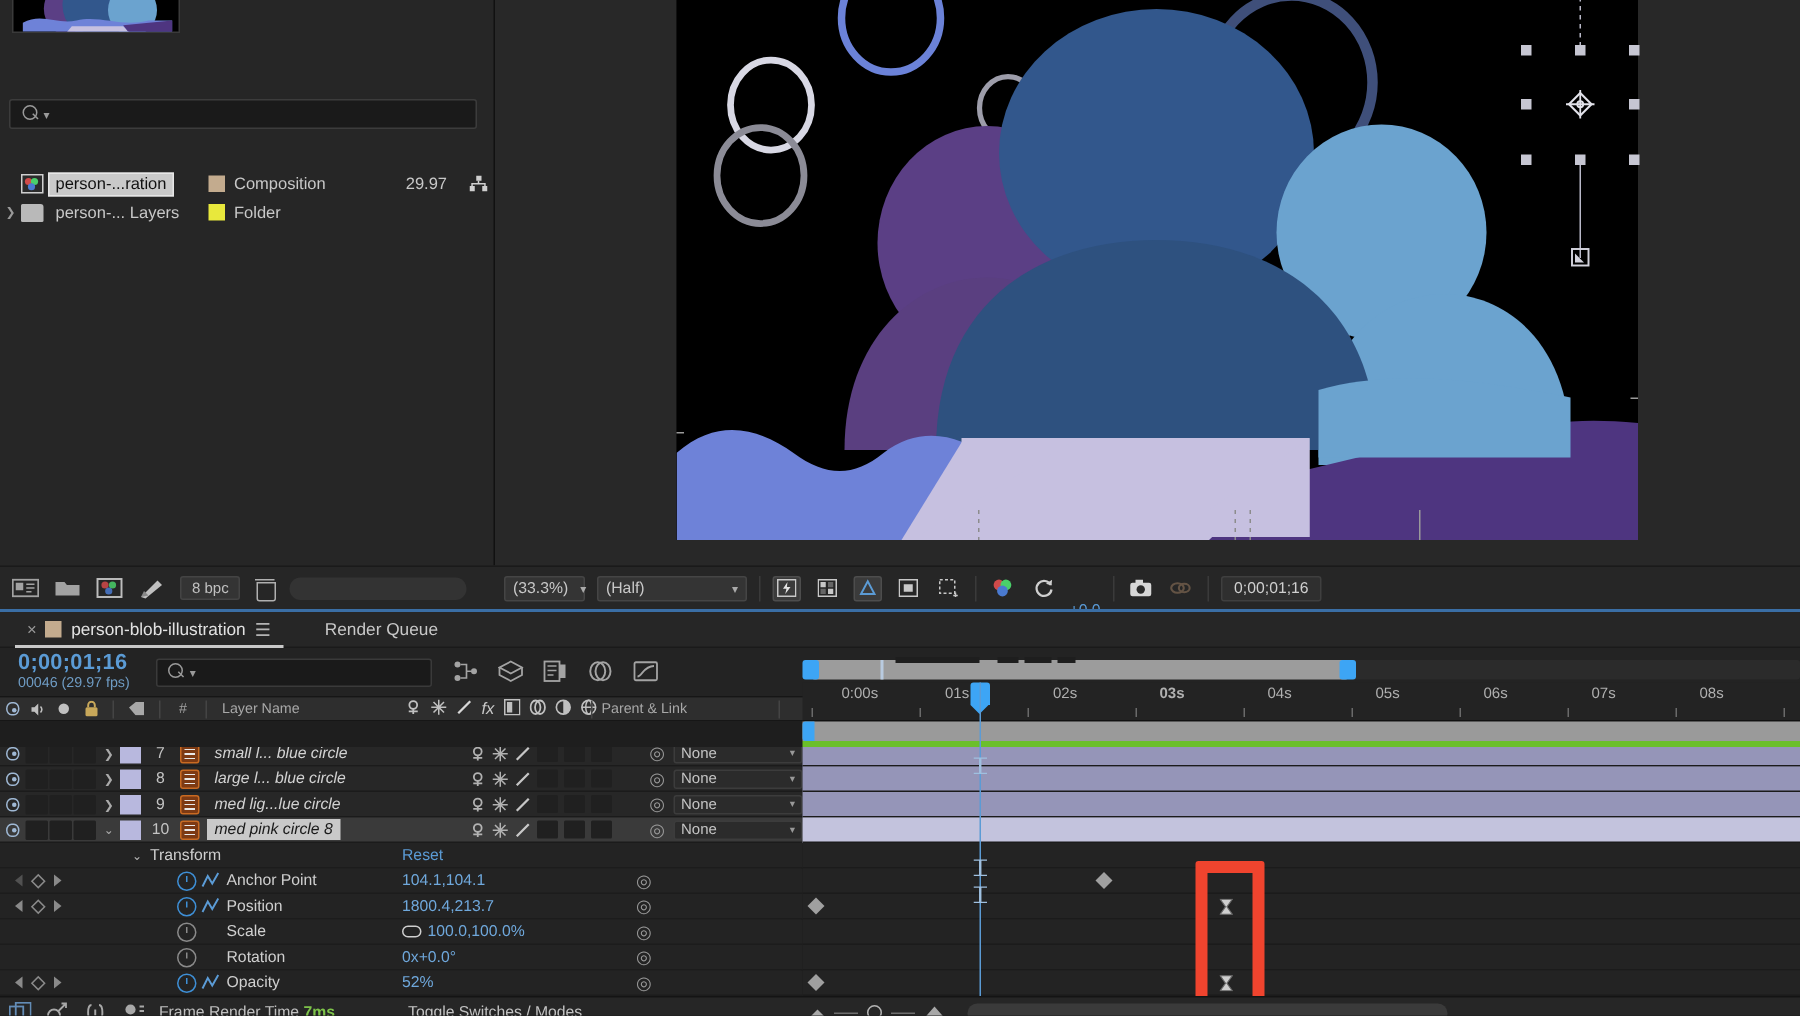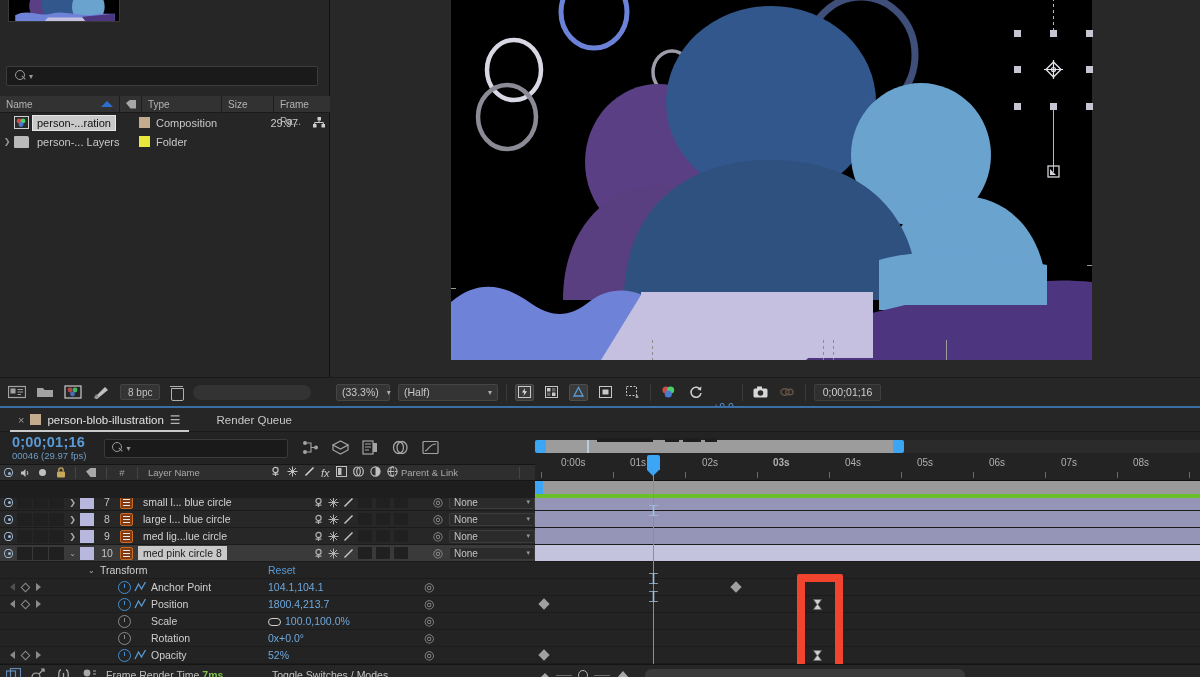--- a/index.html
+++ b/index.html
@@ -105,21 +105,21 @@
   .lrow.sel{background:#3a3a3a;}
   .eye{width:17px;display:flex;justify-content:center;}
   .eye-g{width:9px;height:9px;border:1.2px solid #9fb8d4;border-radius:50%/60%;position:relative;}
   .eye-g::after{content:"";position:absolute;left:2.6px;top:2.6px;width:3px;height:3px;border-radius:50%;background:#9fb8d4;}
   .cellbox{width:15px;height:13px;background:#202020;margin-right:1px;border-radius:1px;}
   .twl{width:15px;text-align:center;color:#aaa;font-size:8px;}
   .lswatch{width:14px;height:13px;background:#b8b8de;}
   .lnum{width:26px;text-align:center;color:#c4c4c4;font-size:10.5px;}
   .ltype{width:13px;height:13px;background:#7d3a13;border:1px solid #c96a22;border-radius:2px;position:relative;margin-right:5px;}
   .ltype::after{content:"";position:absolute;left:2px;top:2px;right:2px;bottom:2px;background:repeating-linear-gradient(to bottom,#e8e8e8 0 1px,#7d3a13 1px 3px);}
-  .lname{flex:1;color:#d2d2d2;}
+  .lname{flex:1;color:#d2d2d2;font-style:italic;}
   .lname .pill{display:inline-block;padding:1px 5px;}
   .lname .pill.sel{background:#c9c9c9;color:#1a1a1a;}
   .sw-group{width:118px;display:flex;align-items:center;gap:4px;padding-left:4px;}
   .sw{width:11px;height:11px;opacity:.9;position:relative;}
   .swbox{width:14px;height:12px;background:#202020;border-radius:1px;}
   .par-ico{width:22px;display:flex;justify-content:center;color:#9a9a9a;font-size:12px;}
   .par-drop{width:86px;height:13px;background:#2b2b2b;border:1px solid #3c3c3c;border-radius:2px;display:flex;align-items:center;justify-content:space-between;padding:0 4px;font-size:10px;color:#c4c4c4;}
   .par-drop .cv{font-size:7px;color:#999;}
 
   
@@ -201,32 +201,20 @@
         <path d="M210 325 L430 325 L470 360 L180 360 Z" fill="#c6c0e0"></path>
         <path d="M430 320 L640 300 L640 360 L460 360 Z" fill="#4e3580"></path>
       </svg>
     </div>
 
     <div id="proj-search">
       <span class="search-glyph"></span>
       <span class="search-caret">▾</span>
     </div>
 
-    <div id="proj-columns">
-      <div class="pcol name">
-        <span>Name</span>
-        <span class="sort-arrow"></span>
-      </div>
-      <div class="pcol tag" style="display:flex;align-items:center;">
-        <span class="tag-glyph"></span>
-      </div>
-      <div class="pcol type">Type</div>
-      <div class="pcol size">Size</div>
-      <div class="pcol fr">Frame Ra...</div>
-    </div>
 
     <div class="proj-row" id="proj-row-1">
       <span class="twirl"></span>
       <span class="comp-icon">
         <svg width="13" height="11" viewBox="0 0 13 11">
           <rect width="13" height="11" fill="#2b2b2b"></rect>
           <circle cx="4" cy="4" r="2.4" fill="#d04a4a"></circle>
           <circle cx="8" cy="4" r="2.4" fill="#4ad06a"></circle>
           <circle cx="6" cy="7.5" r="2.4" fill="#4a7ad0"></circle>
         </svg>

